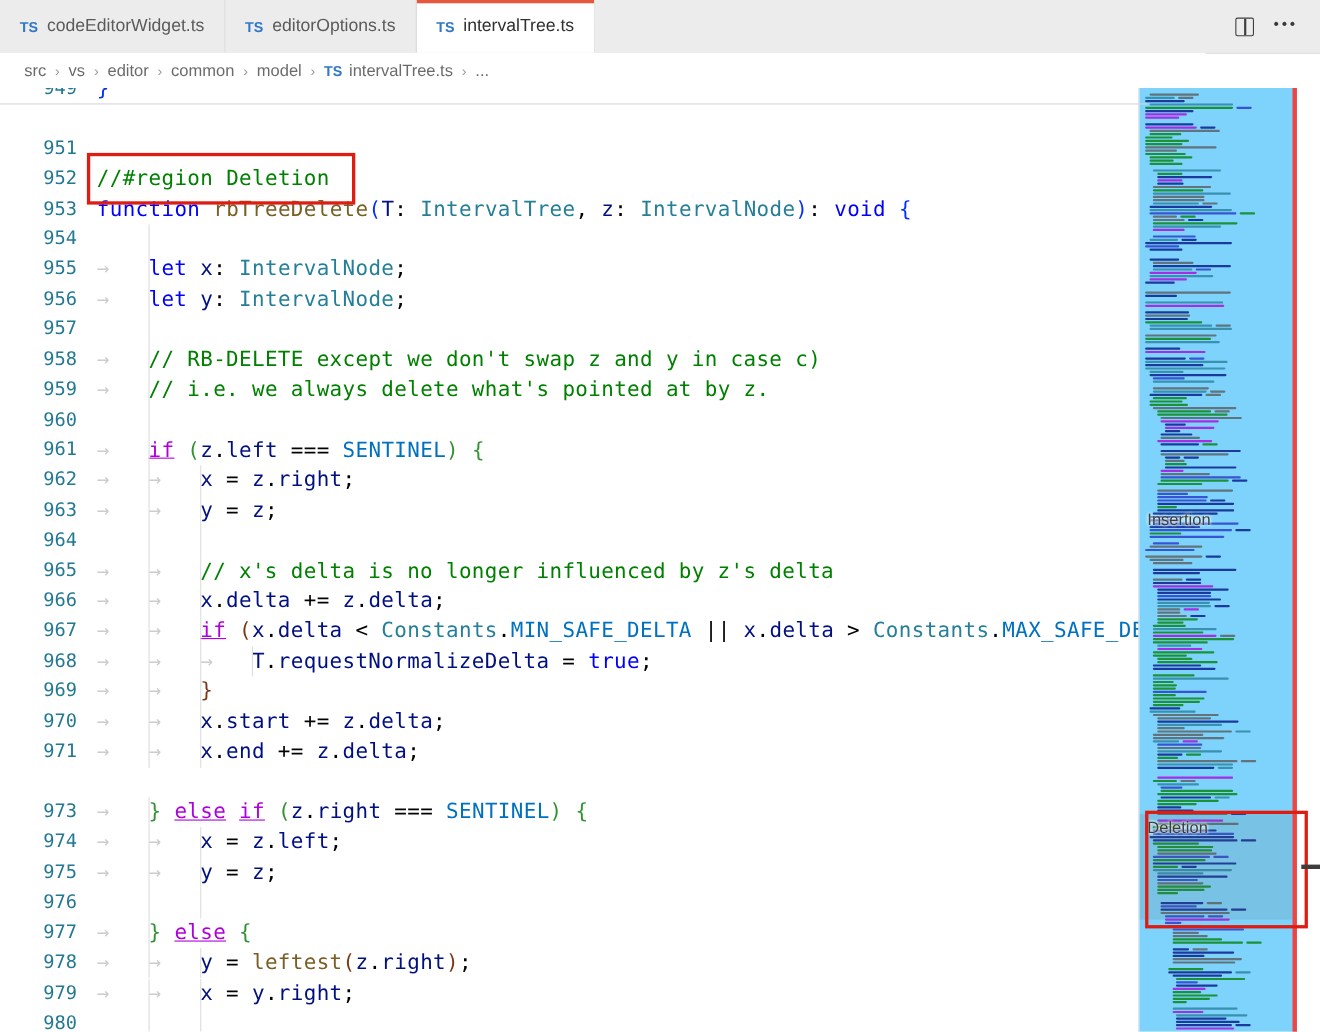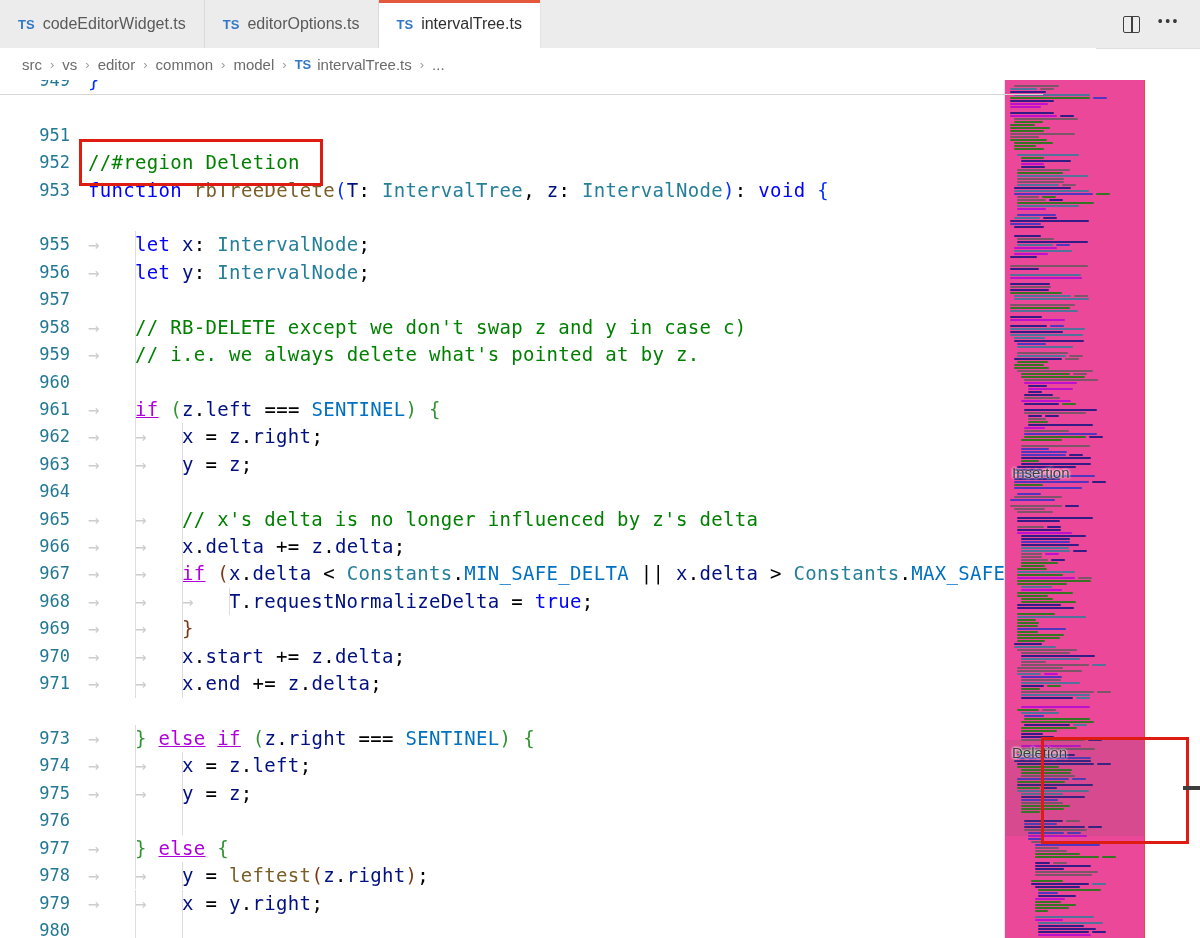--- a/index.html
+++ b/index.html
@@ -96,23 +96,23 @@
   #minimap-annotation-box{
     position:absolute;left:1041px;top:737px;width:142px;height:101px;
     border:3px solid var(--anno-red,#de1c12);z-index:30;pointer-events:none;
   }
   #pointer-line{
     position:absolute;left:1183px;top:786px;width:17px;height:4px;
     background:#3d3d3d;z-index:31;
   }
   
   #minimap{
-    position:absolute;left:1004px;top:80px;width:139px;height:858px;
-    border-left:1px solid #e7e7e7;border-right:1px solid #ef4444;
-    box-sizing:content-box;background:#ec4899;cursor:pointer;
+    position:absolute;left:1035px;top:80px;width:139px;height:858px;
+    border-left:1px solid #e7e7e7;border-right:4px solid #ef4444;
+    box-sizing:content-box;background:#7dd3fc;cursor:pointer;
   }
   #minimap-bars{position:absolute;left:0;top:0;width:139px;height:858px;}
   .mm-bar{position:absolute;height:1.6px;border-radius:1px;}
   #minimap-slider{
     position:absolute;left:0;top:660px;width:139px;height:96px;
     background:rgba(90,90,90,0.14);z-index:2;
   }
   .mm-label{
     position:absolute;left:7px;font-size:15px;color:#3c3c3c;z-index:3;
     text-shadow:0 0 3px #ffffff,0 0 3px #ffffff;font-family:"Liberation Sans",sans-serif;
@@ -158,20 +158,21 @@
     </span>
     <span class="crumb-sep">›</span>
     <span class="crumb">...</span>
   </div>
 
 <div id="editor-clip">
     <div class="code-row" style="top: -13.1px;"><span class="ln">949</span><span class="code"><span class="tk-b1">}</span></span></div>
     <div class="code-row" style="top: 41.74px;"><span class="ln">951</span><span class="code"></span></div>
     <div class="code-row" style="top: 69.16px;"><span class="ln">952</span><span class="code"><span class="tk-com">//#region Deletion</span></span></div>
     <div class="code-row" style="top: 96.58px;"><span class="ln">953</span><span class="code"><span class="tk-kw">function</span><span class="tk-op"> </span><span class="tk-fn">rbTreeDelete</span><span class="tk-b1">(</span><span class="tk-var">T</span><span class="tk-op">: </span><span class="tk-type">IntervalTree</span><span class="tk-op">, </span><span class="tk-var">z</span><span class="tk-op">: </span><span class="tk-type">IntervalNode</span><span class="tk-b1">)</span><span class="tk-op">: </span><span class="tk-kw">void</span><span class="tk-op"> </span><span class="tk-b1">{</span></span></div>
+    <div class="code-row" style="top: 124px;"><span class="ln">954</span><span class="code"><i class="guide" style="left: 47px;"></i></span></div>
     <div class="code-row" style="top: 151.42px;"><span class="ln">955</span><span class="code"><i class="guide" style="left: 47px;"></i><span class="tabchar">→</span><span class="tk-kw">let</span><span class="tk-op"> </span><span class="tk-var">x</span><span class="tk-op">: </span><span class="tk-type">IntervalNode</span><span class="tk-op">;</span></span></div>
     <div class="code-row" style="top: 178.84px;"><span class="ln">956</span><span class="code"><i class="guide" style="left: 47px;"></i><span class="tabchar">→</span><span class="tk-kw">let</span><span class="tk-op"> </span><span class="tk-var">y</span><span class="tk-op">: </span><span class="tk-type">IntervalNode</span><span class="tk-op">;</span></span></div>
     <div class="code-row" style="top: 206.26px;"><span class="ln">957</span><span class="code"><i class="guide" style="left: 47px;"></i></span></div>
     <div class="code-row" style="top: 233.68px;"><span class="ln">958</span><span class="code"><i class="guide" style="left: 47px;"></i><span class="tabchar">→</span><span class="tk-com">// RB-DELETE except we don't swap z and y in case c)</span></span></div>
     <div class="code-row" style="top: 261.1px;"><span class="ln">959</span><span class="code"><i class="guide" style="left: 47px;"></i><span class="tabchar">→</span><span class="tk-com">// i.e. we always delete what's pointed at by z.</span></span></div>
     <div class="code-row" style="top: 288.52px;"><span class="ln">960</span><span class="code"><i class="guide" style="left: 47px;"></i></span></div>
     <div class="code-row" style="top: 315.94px;"><span class="ln">961</span><span class="code"><i class="guide" style="left: 47px;"></i><span class="tabchar">→</span><span class="tk-ctrl">if</span><span class="tk-op"> </span><span class="tk-b2">(</span><span class="tk-var">z</span><span class="tk-op">.</span><span class="tk-var">left</span><span class="tk-op"> === </span><span class="tk-cst">SENTINEL</span><span class="tk-b2">)</span><span class="tk-op"> </span><span class="tk-b2">{</span></span></div>
     <div class="code-row" style="top: 343.36px;"><span class="ln">962</span><span class="code"><i class="guide" style="left: 47px;"></i><i class="guide" style="left: 94px;"></i><span class="tabchar">→</span><span class="tabchar">→</span><span class="tk-var">x</span><span class="tk-op"> = </span><span class="tk-var">z</span><span class="tk-op">.</span><span class="tk-var">right</span><span class="tk-op">;</span></span></div>
     <div class="code-row" style="top: 370.78px;"><span class="ln">963</span><span class="code"><i class="guide" style="left: 47px;"></i><i class="guide" style="left: 94px;"></i><span class="tabchar">→</span><span class="tabchar">→</span><span class="tk-var">y</span><span class="tk-op"> = </span><span class="tk-var">z</span><span class="tk-op">;</span></span></div>
     <div class="code-row" style="top: 398.2px;"><span class="ln">964</span><span class="code"><i class="guide" style="left: 47px;"></i><i class="guide" style="left: 94px;"></i></span></div>

